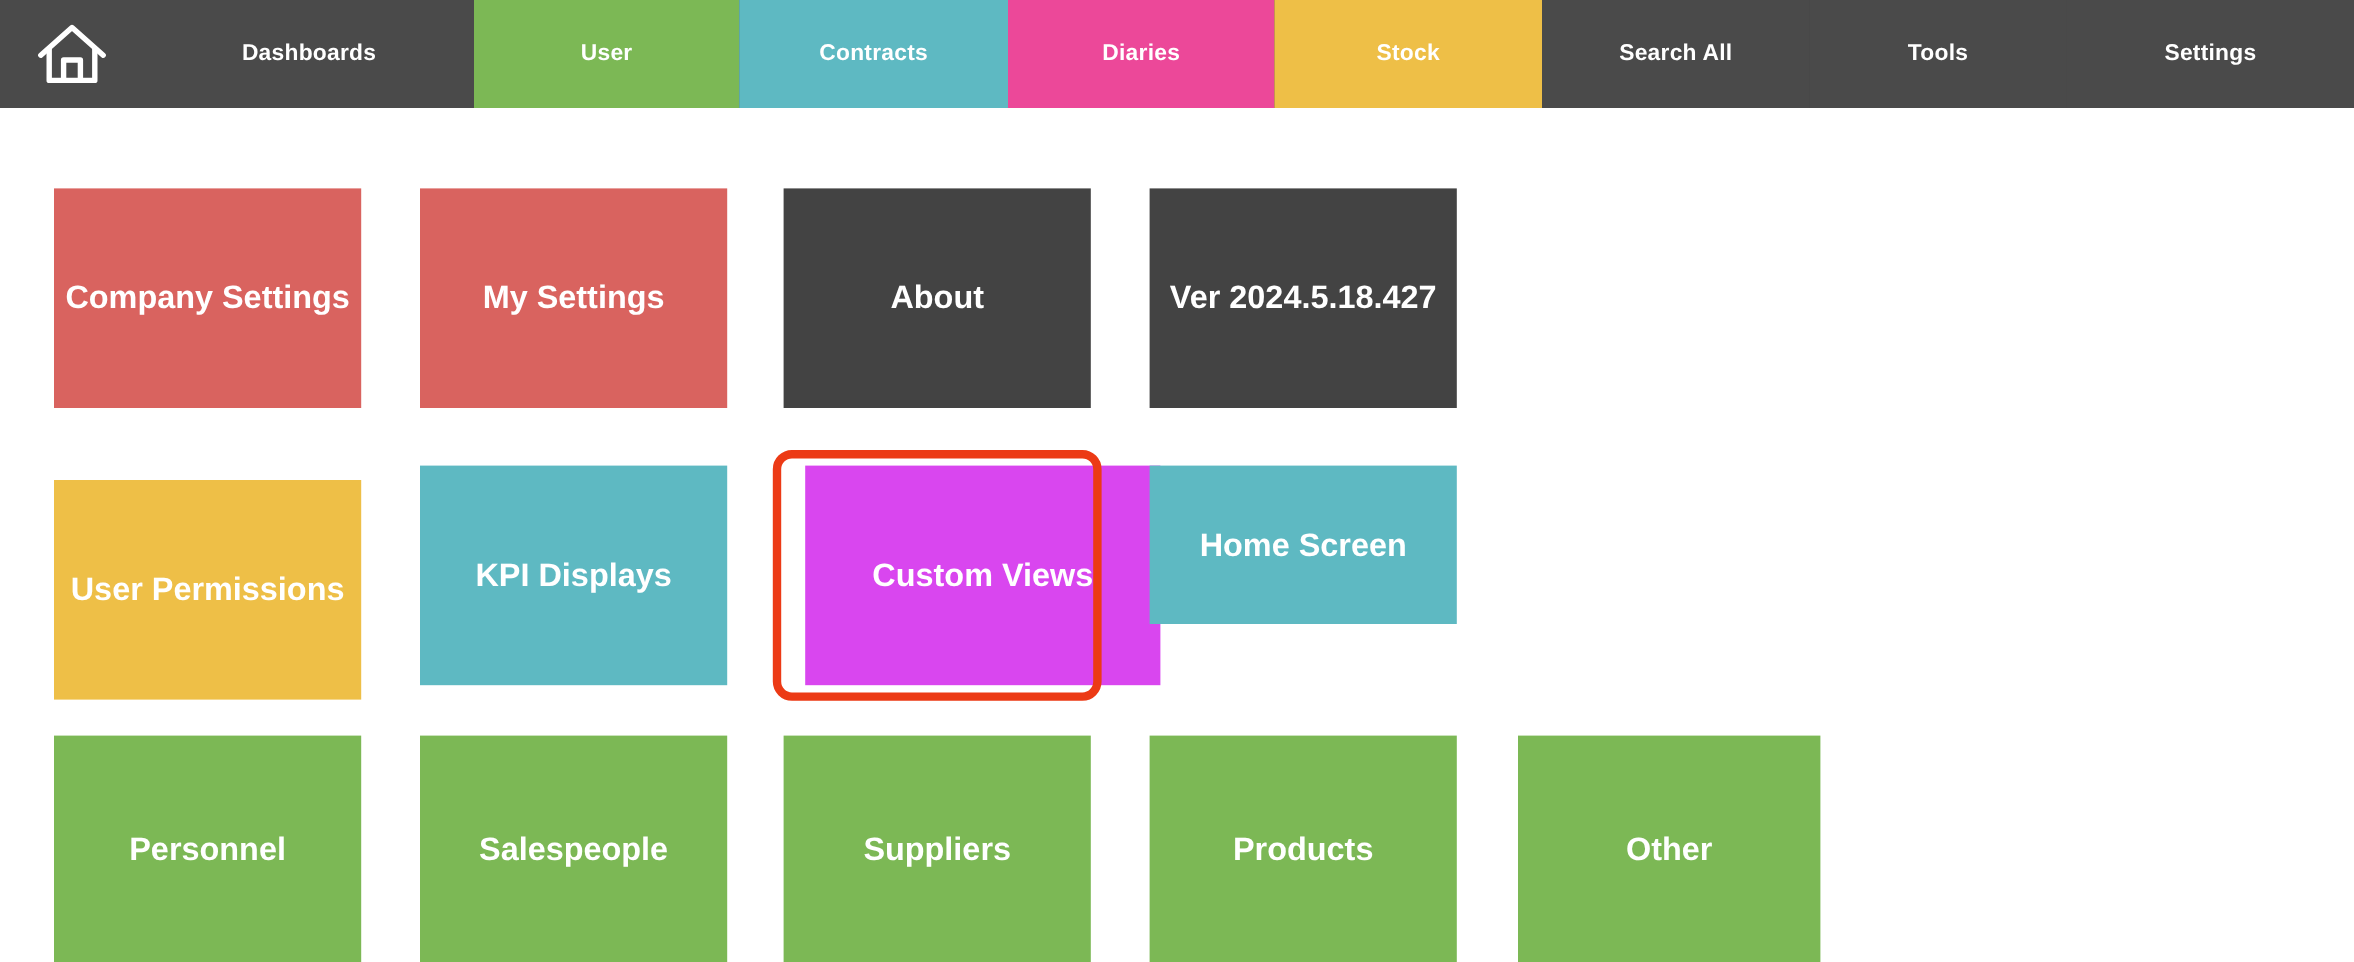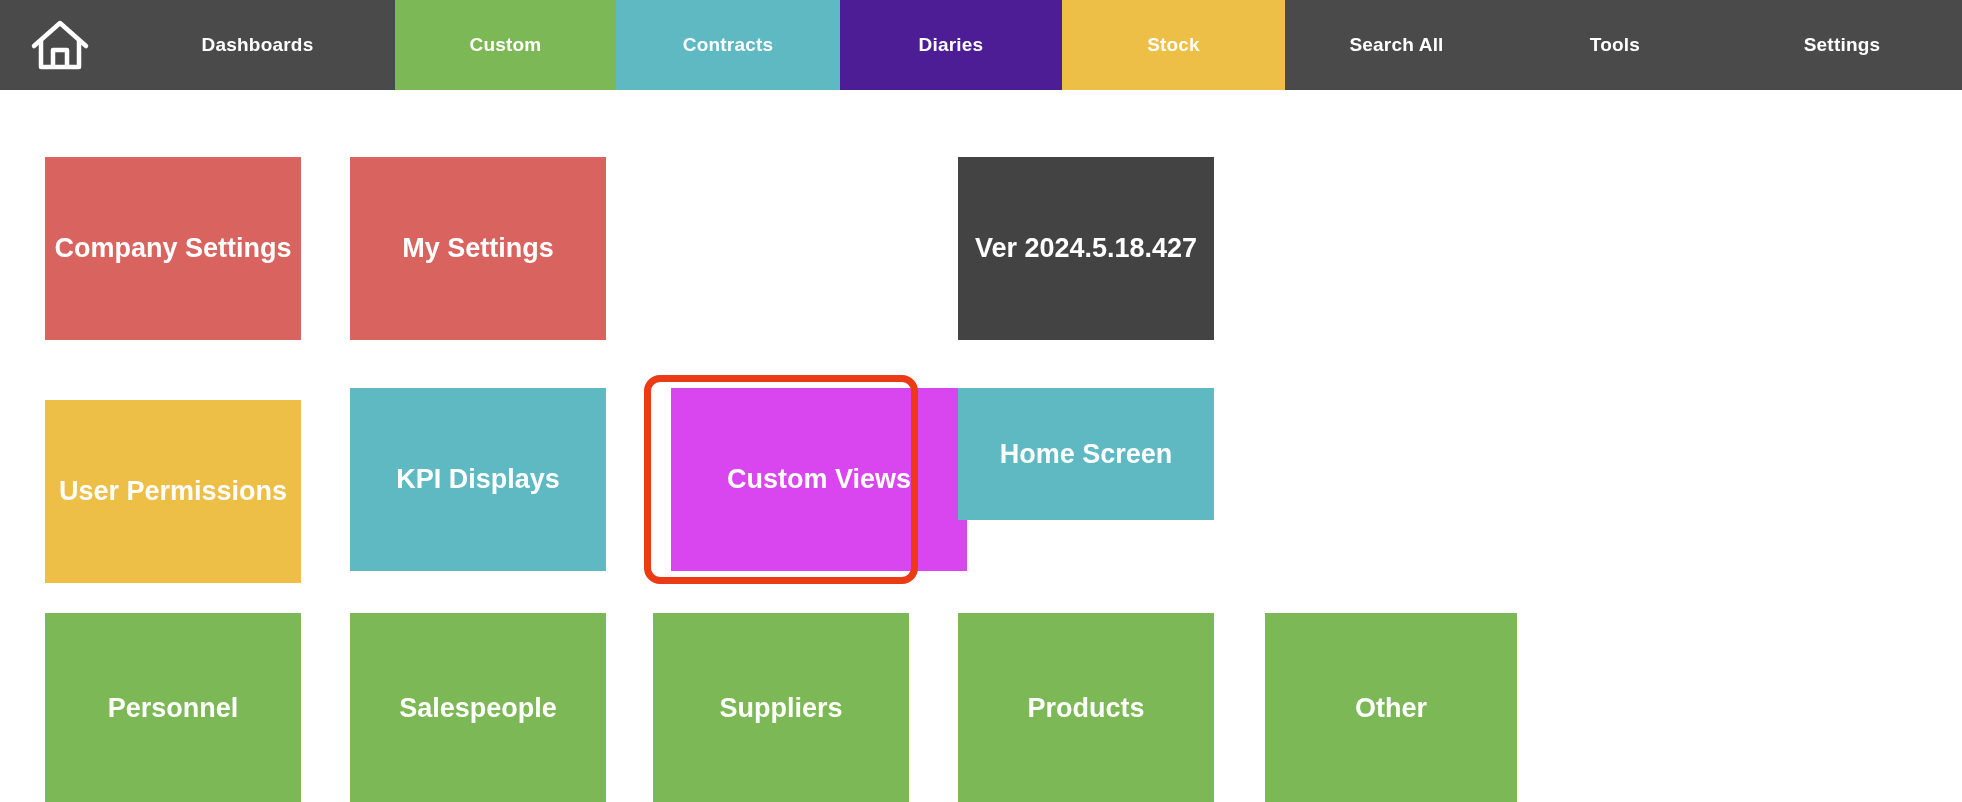--- a/index.html
+++ b/index.html
@@ -94,26 +94,26 @@
         <path d="M11 22 L11 49 L49 49 L49 22" fill="none" stroke="#ffffff" stroke-width="4.5" stroke-linejoin="round"></path>
         <path d="M23 49 L23 32 L37 32 L37 49" fill="none" stroke="#ffffff" stroke-width="4.5" stroke-linejoin="round"></path>
       </svg>
     </span>
   </div>
 
 <div class="nav-item" style="left: 120px; width: 275px; background: rgb(74, 74, 74);">
       <span>Dashboards</span>
     </div>
     <div class="nav-item" style="left: 395px; width: 221px; background: rgb(124, 184, 85);">
-      <span>Custom</span>
+      <span>User</span>
     </div>
     <div class="nav-item" style="left: 616px; width: 224px; background: rgb(94, 185, 194);">
       <span>Contracts</span>
     </div>
-    <div class="nav-item" style="left: 840px; width: 222px; background: #4c1d95;">
+    <div class="nav-item" style="left: 840px; width: 222px; background: #ec4899;">
       <span>Diaries</span>
     </div>
     <div class="nav-item" style="left: 1062px; width: 223px; background: rgb(238, 191, 71);">
       <span>Stock</span>
     </div>
     <div class="nav-item" style="left: 1285px; width: 223px; background: rgb(74, 74, 74);">
       <span>Search All</span>
     </div>
     <div class="nav-item" style="left: 1508px; width: 214px; background: rgb(74, 74, 74);">
       <span>Tools</span>
@@ -123,20 +123,23 @@
     </div>
   </div>
 
 <div id="tilegrid">
 
   <div class="tile" style="left: 45px; top: 67px; width: 256px; height: 183px; background: rgb(217, 99, 95);">
       <span class="tile-label">Company Settings</span>
     </div>
     <div class="tile" style="left: 350px; top: 67px; width: 256px; height: 183px; background: rgb(217, 99, 95);">
       <span class="tile-label">My Settings</span>
+    </div>
+    <div class="tile" style="left: 653px; top: 67px; width: 256px; height: 183px; background: rgb(67, 67, 67);">
+      <span class="tile-label">About</span>
     </div>
     <div class="tile" style="left: 958px; top: 67px; width: 256px; height: 183px; background: rgb(67, 67, 67);">
       <span class="tile-label">Ver 2024.5.18.427</span>
     </div>
     <div class="tile" style="left: 45px; top: 298px; width: 256px; height: 183px; background: rgb(238, 191, 71); margin-top: 12px;">
       <span class="tile-label">User Permissions</span>
     </div>
     <div class="tile" style="left: 350px; top: 298px; width: 256px; height: 183px; background: rgb(94, 185, 194);">
       <span class="tile-label">KPI Displays</span>
     </div>

